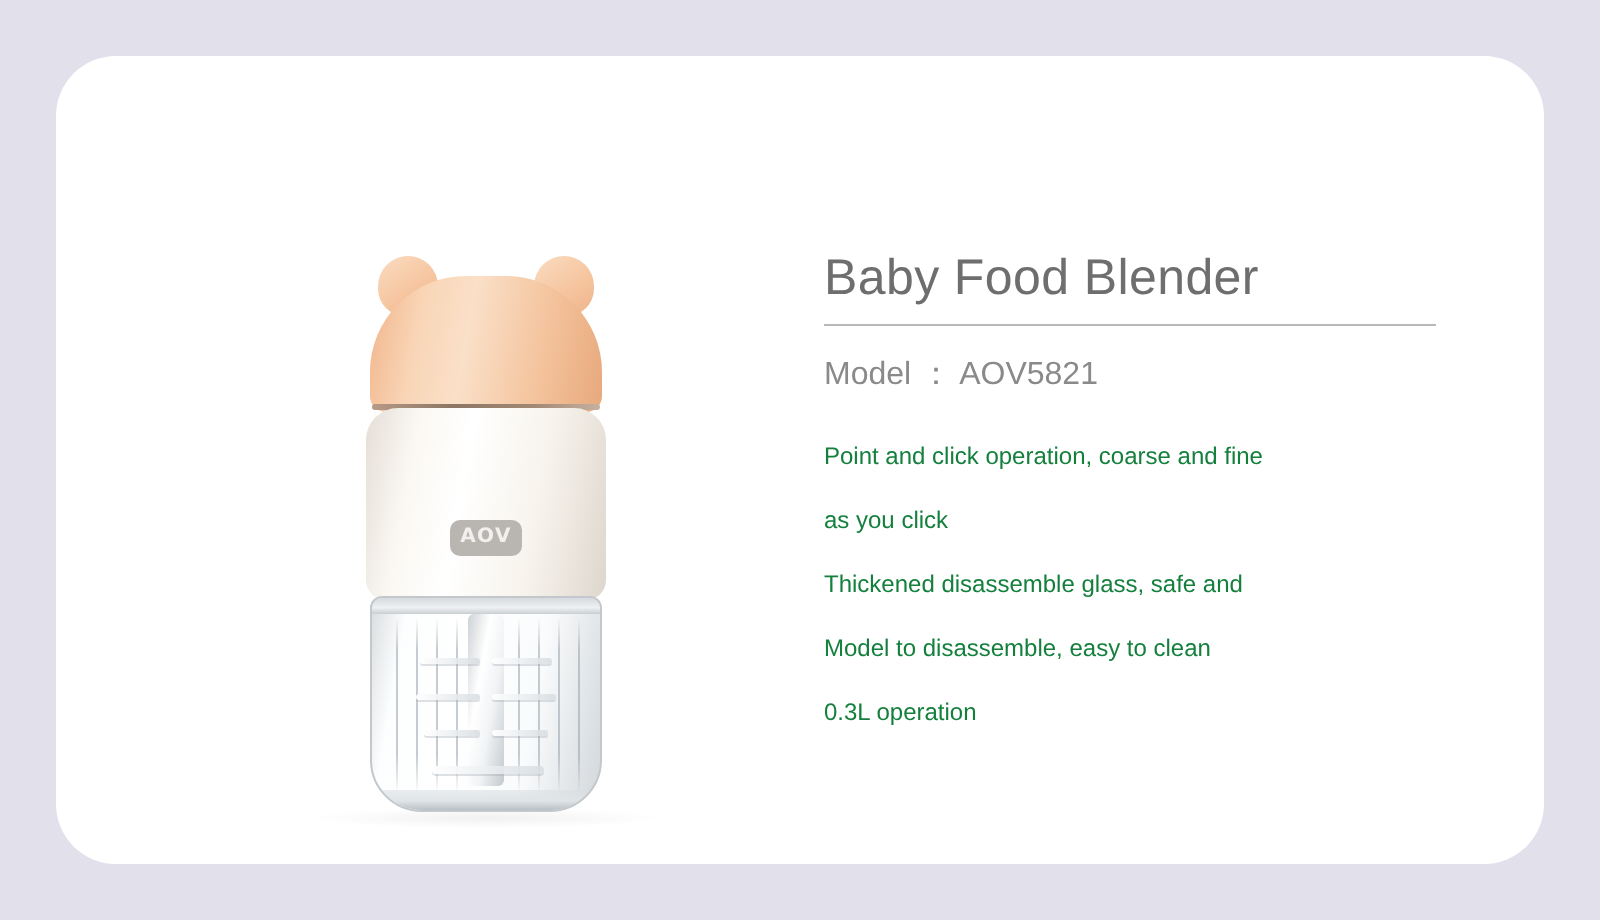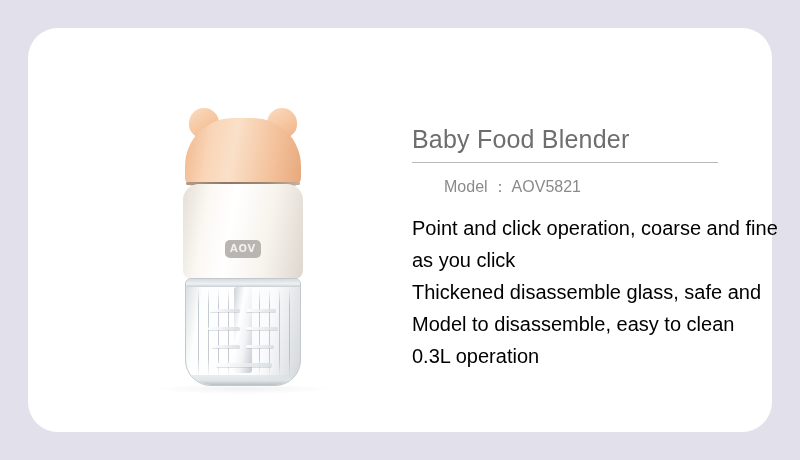--- a/index.html
+++ b/index.html
@@ -28,21 +28,21 @@
     width: 744px;
     height: 404px;
     background: #ffffff;
     border-radius: 30px;
   }
 
   
   .product-figure {
     position: absolute;
     left: 110px;
-    top: 44px;
+    top: 64px;
     width: 250px;
     height: 330px;
   }
 
   .product {
     position: absolute;
     left: 45px;
     top: 36px;
     width: 120px;
     height: 280px;
@@ -211,28 +211,27 @@
     margin-top: 7px;
     width: 306px;
     height: 1px;
     background: #b9b9b9;
   }
   .model {
     margin-top: 14px;
     font-size: 16px;
     color: #8a8a8a;
     white-space: nowrap;
-    margin-left: 32px;
   }
   .features {
     margin-top: 14px;
   }
   .feature-line {
-    font-size: 20px;
-    color: #000000;
+    font-size: 12px;
+    color: #15803d;
     line-height: 32px;
     white-space: nowrap;
   }
 </style>
 </head>
 <body>
 
 <div class="page">
   <div class="card">
 

